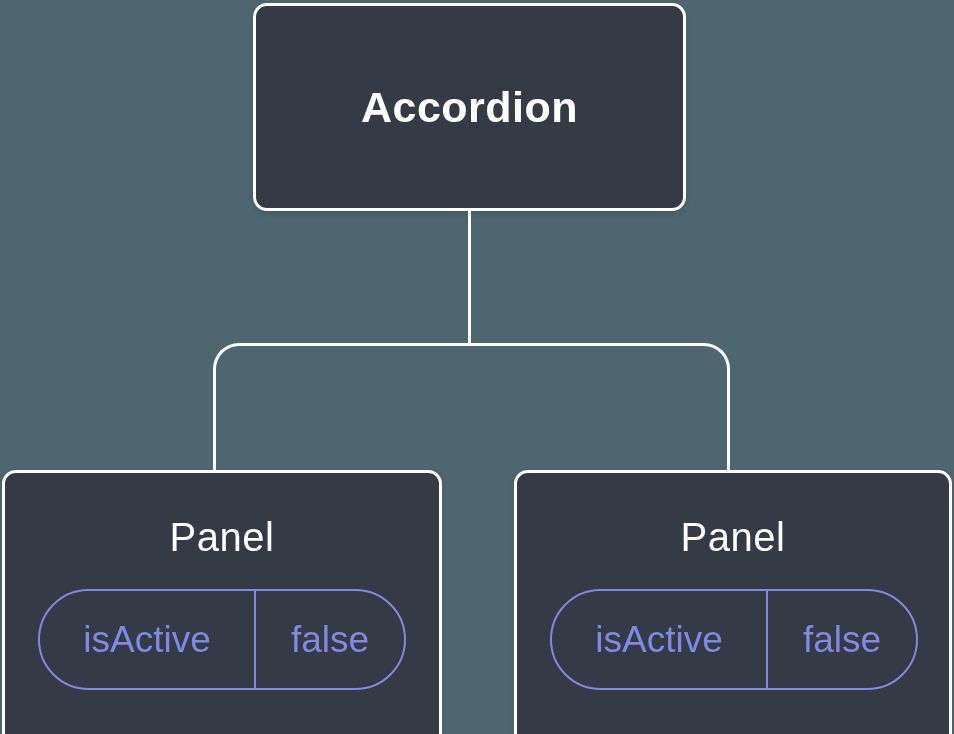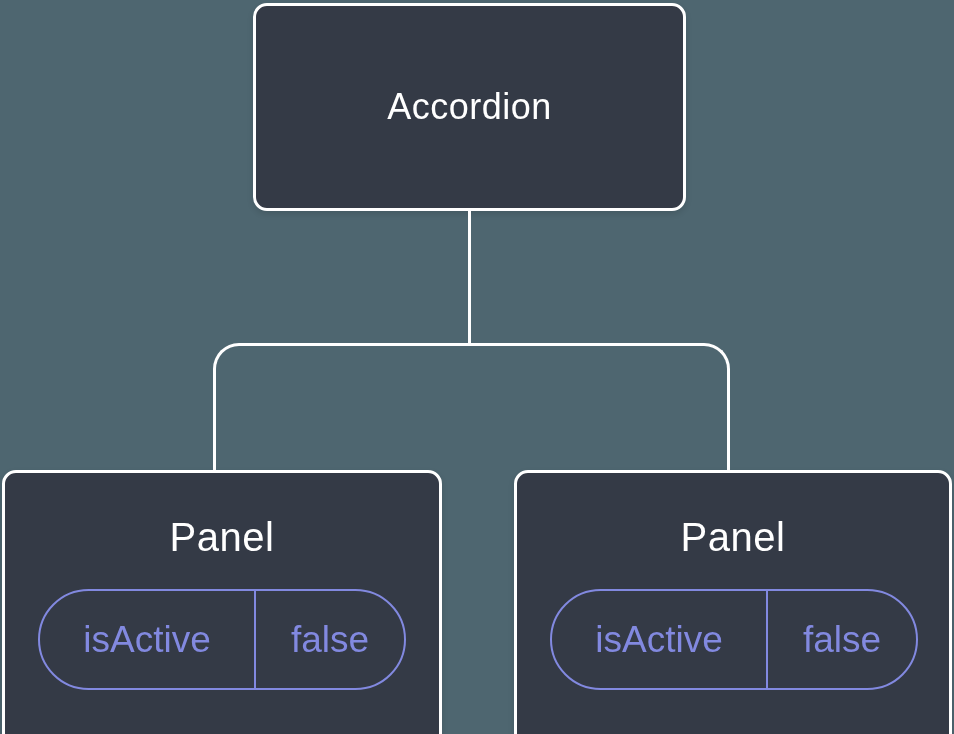--- a/index.html
+++ b/index.html
@@ -27,22 +27,22 @@
     border:3px solid var(--node-border);
     border-radius:14px;
     box-shadow:0 3px 6px rgba(0,0,0,0.12);
   }
   .node-root{
     left:253px;top:3px;width:433px;height:208px;
     display:flex;align-items:center;justify-content:center;
   }
   .node-title{
     color:var(--title-color);
-    font-size:36px;
-    font-weight:400;
+    font-size:43px;
+    font-weight:700;
     letter-spacing:0.5px;
   }
   .connector-v{
     position:absolute;
     left:468px;top:209px;width:3px;height:137px;
     background:var(--connector);
   }
   .connector-bracket{
     position:absolute;
     left:213px;top:343px;width:517px;height:127px;

